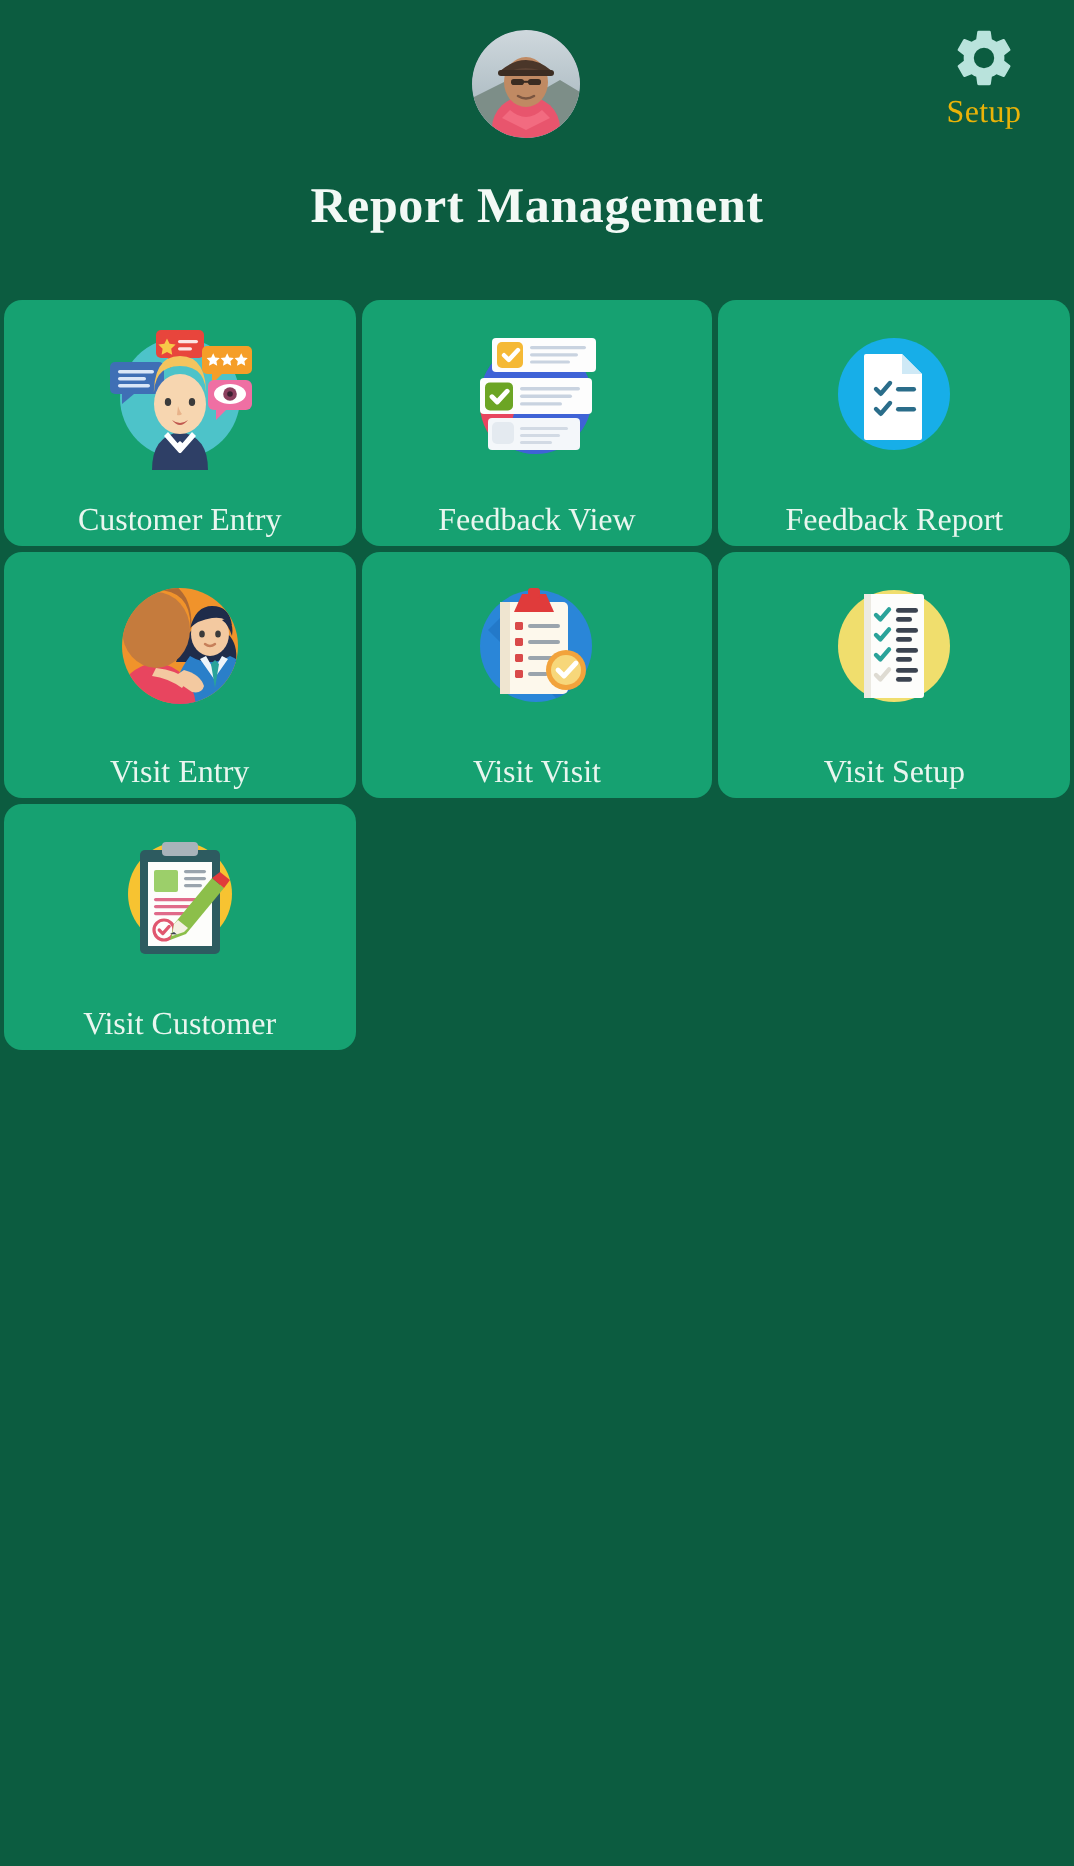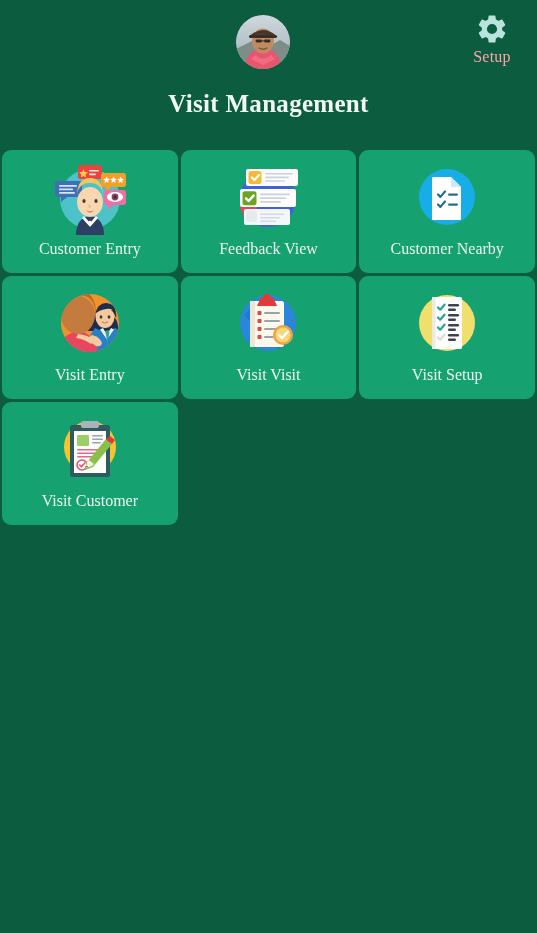--- a/index.html
+++ b/index.html
@@ -21,21 +21,21 @@
   .avatar svg { display:block; width:54px; height:54px; }
 
   .setup-btn {
     position:absolute; right:14px; top:12px;
     width:62px; text-align:center; cursor:pointer;
   }
   .setup-btn .gear { display:block; margin:0 auto; width:34px; height:34px; }
   .setup-btn .setup-label {
     display:block; margin-top:2px;
     font-family:"Liberation Serif", serif;
-    font-size:16px; color:#fca5a5; letter-spacing:.2px;
+    font-size:16px; color:#eab308; letter-spacing:.2px;
   }
 
   .app-title {
     position:absolute; left:0; right:0; top:90px;
     text-align:center;
     font-family:"Liberation Serif", serif;
     font-weight:bold; font-size:25px; color:#f2f9f5;
     letter-spacing:.3px;
   }
 
@@ -52,21 +52,21 @@
     background:#16a171;
     border-radius:9px;
     display:flex; flex-direction:column;
     align-items:center; justify-content:flex-start;
     padding-top:9px;
     cursor:pointer;
     overflow:hidden;
   }
   .tile .art { width:84px; height:76px; display:block; }
   .tile .tile-label {
-    margin-top:5px;
+    margin-top:17px;
     font-family:"Liberation Serif", serif;
     font-size:16px; color:#e9f6ef;
     text-align:center; line-height:1.1;
     white-space:nowrap;
   }
 </style>
 </head>
 <body>
 
 <div class="screen">
@@ -101,21 +101,21 @@
       </svg>
     </div>
 
     <div class="setup-btn">
       <svg class="gear" viewBox="0 0 24 24" xmlns="http://www.w3.org/2000/svg">
         <path fill="#b9e3dc" d="M19.14 12.94a7.07 7.07 0 0 0 .06-.94 7.07 7.07 0 0 0-.06-.94l2.03-1.58a.49.49 0 0 0 .12-.61l-1.92-3.32a.49.49 0 0 0-.59-.22l-2.39.96a7.03 7.03 0 0 0-1.62-.94l-.36-2.54a.49.49 0 0 0-.48-.41h-3.84a.49.49 0 0 0-.48.41l-.36 2.54c-.59.24-1.13.56-1.62.94l-2.39-.96a.49.49 0 0 0-.59.22L2.74 8.87a.49.49 0 0 0 .12.61l2.03 1.58c-.04.31-.06.62-.06.94 0 .32.02.63.06.94l-2.03 1.58a.49.49 0 0 0-.12.61l1.92 3.32c.12.22.38.3.59.22l2.39-.96c.5.38 1.03.7 1.62.94l.36 2.54c.04.24.24.41.48.41h3.84c.24 0 .44-.17.48-.41l.36-2.54c.59-.24 1.13-.56 1.62-.94l2.39.96c.22.08.47 0 .59-.22l1.92-3.32a.49.49 0 0 0-.12-.61l-2.03-1.58zM12 15.6A3.6 3.6 0 1 1 12 8.4a3.6 3.6 0 0 1 0 7.2z"></path>
       </svg>
       <span class="setup-label">Setup</span>
     </div>
 
-    <div class="app-title">Visit Management</div>
+    <div class="app-title">Report Management</div>
   </div>
 
   <div class="grid">
 
     <div class="tile">
       <svg class="art" viewBox="0 0 84 76" xmlns="http://www.w3.org/2000/svg">
         <circle cx="42" cy="40" r="30" fill="#4dc3c9"></circle>
         <rect x="30" y="6" width="24" height="14" rx="2.5" fill="#e8453c"></rect>
         <path d="M36 20 l1 5 5-5z" fill="#e8453c"></path>
         <path d="M35.5 10.2l1.3 2.7 3 .4-2.2 2.1.5 3-2.6-1.4-2.7 1.4.5-3-2.1-2.1 3-.4z" fill="#f7c948"></path>
@@ -199,21 +199,21 @@
         <path d="M46 18 l10 10 h-10z" fill="#cfe9f6"></path>
         <g stroke="#2a6d8a" stroke-width="2.2" fill="none" stroke-linecap="round" stroke-linejoin="round">
           <path d="M33 35.5 l2.4 2.4 4.6 -5.4"></path>
           <path d="M33 45.5 l2.4 2.4 4.6 -5.4"></path>
         </g>
         <g fill="#2a6d8a">
           <rect x="43" y="34.5" width="10" height="2.2" rx="1.1"></rect>
           <rect x="43" y="44.5" width="10" height="2.2" rx="1.1"></rect>
         </g>
       </svg>
-      <span class="tile-label">Customer Nearby</span>
+      <span class="tile-label">Feedback Report</span>
     </div>
 
     <div class="tile">
       <svg class="art" viewBox="0 0 84 76" xmlns="http://www.w3.org/2000/svg">
         <defs>
             <clipPath id="veclip">
               <circle cx="42" cy="38" r="29"></circle>
             </clipPath>
           </defs>
         <circle cx="42" cy="38" r="29" fill="#f0932b"></circle>

